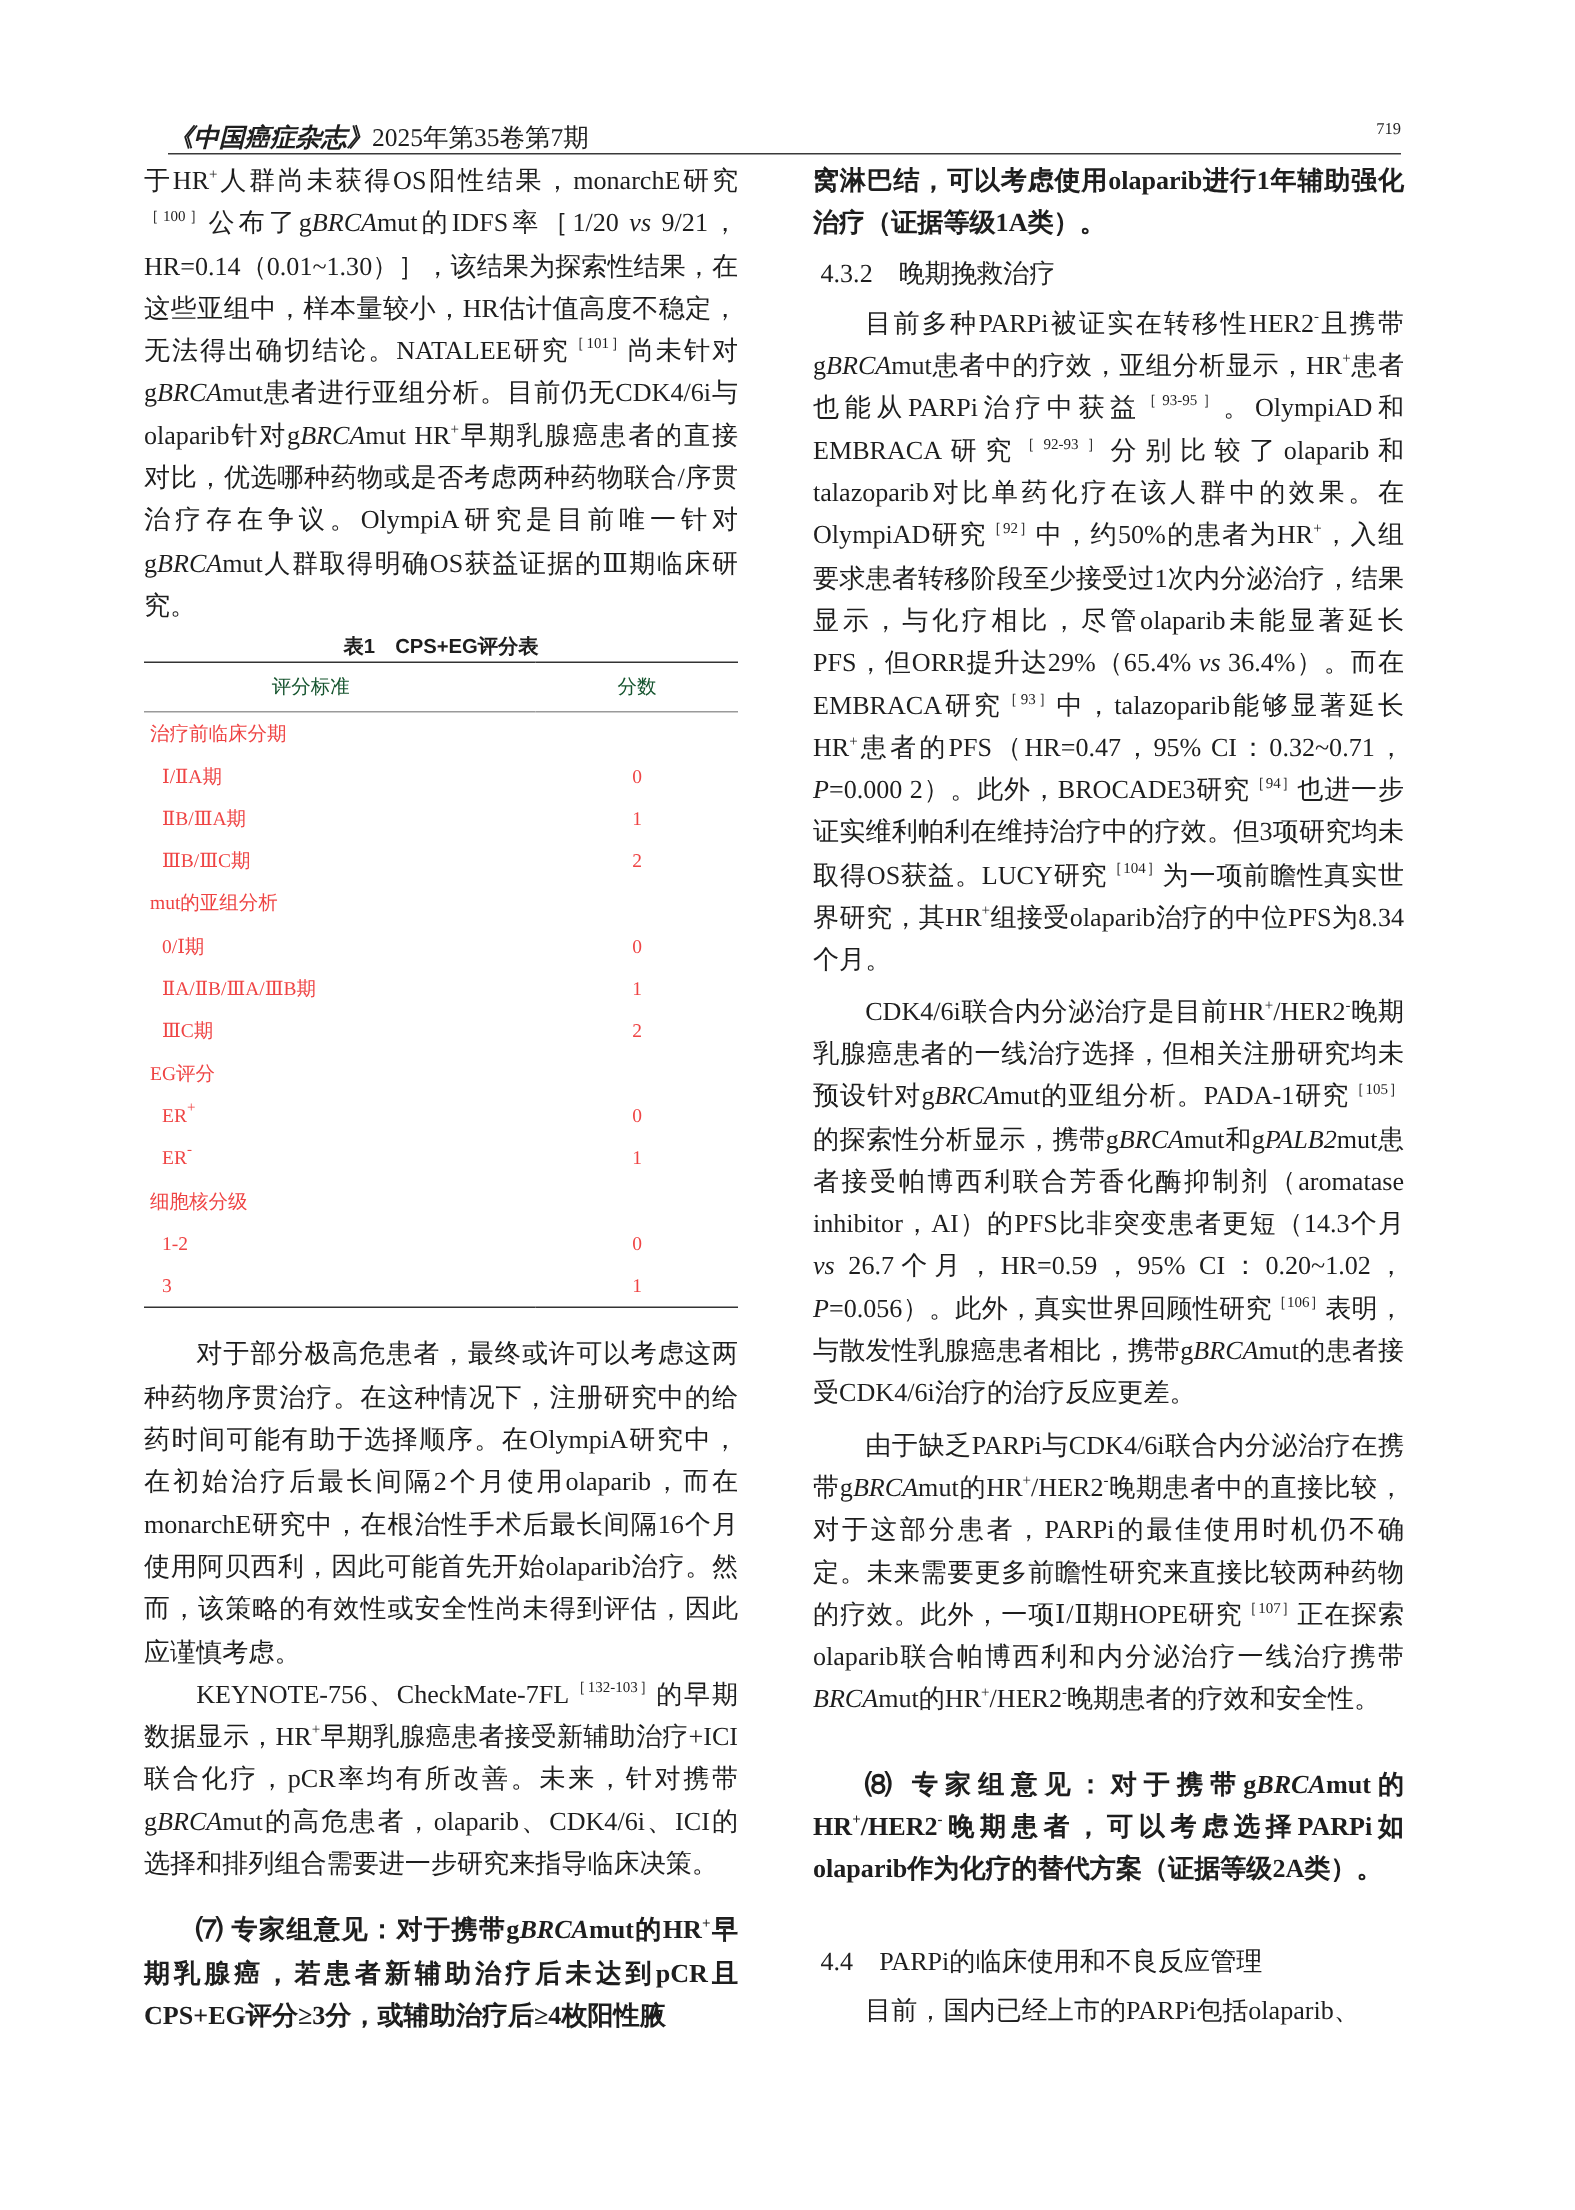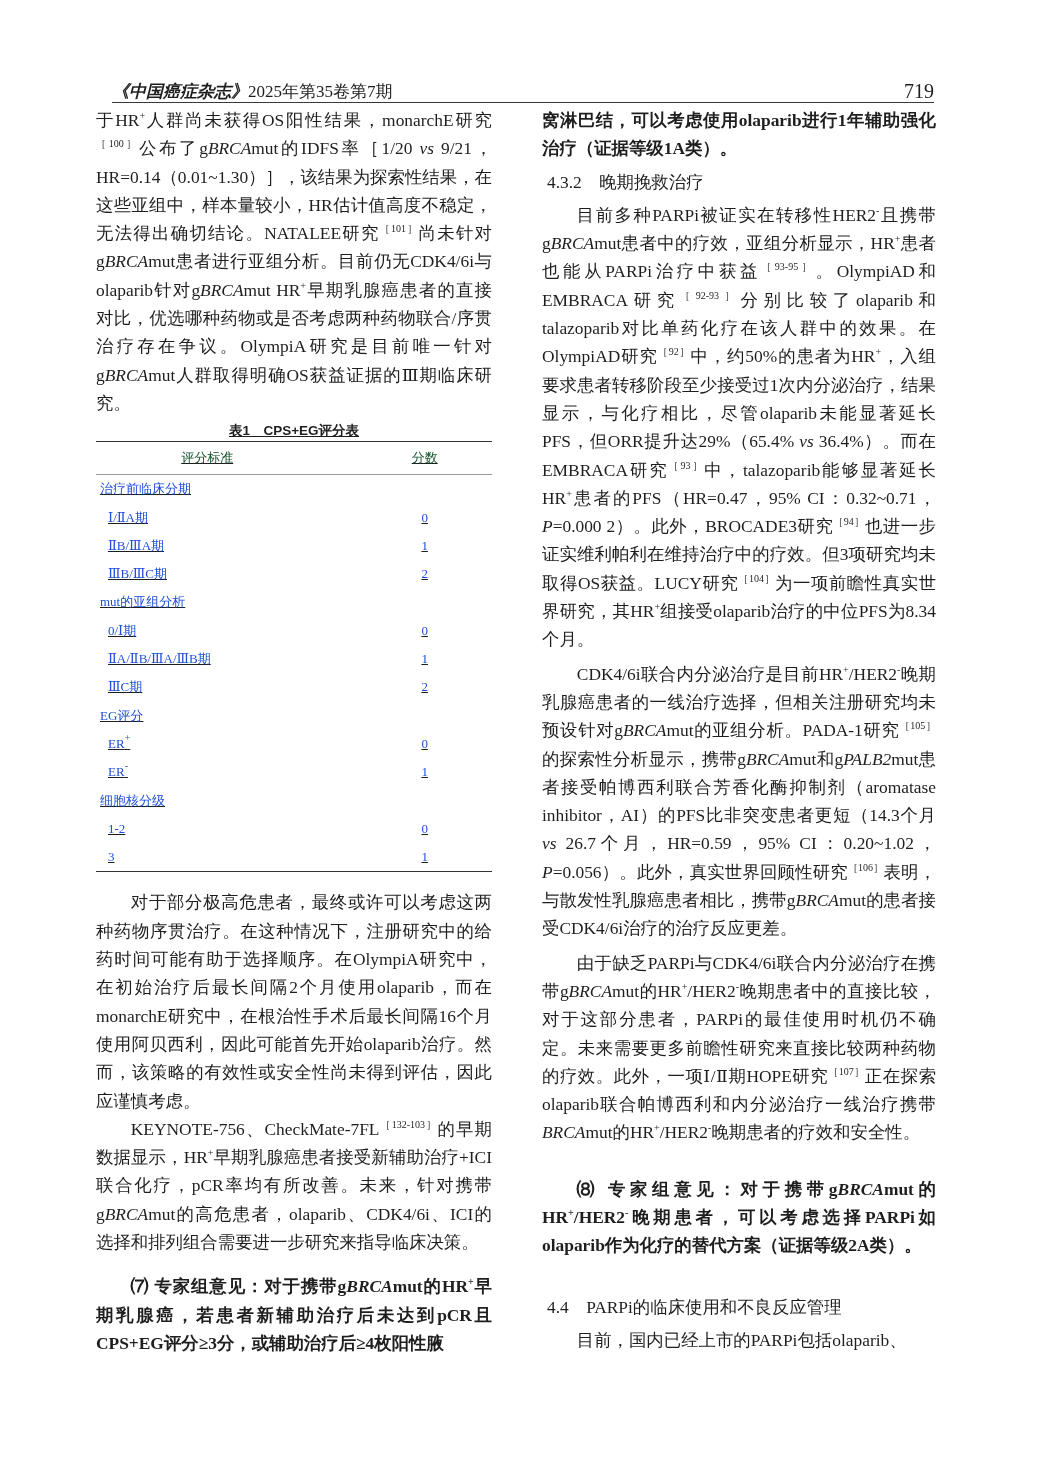--- a/index.html
+++ b/index.html
@@ -2,40 +2,40 @@
 <html><head>
 <meta charset="utf-8">
 <style>
   html, body { margin:0; padding:0; background:#ffffff; }
   body { width:1050px; height:1473px; position:relative; overflow:hidden;
          font-family:"Liberation Serif","DejaVu Serif",serif; color:#1e1e1e; }
   .header { position:absolute; left:112px; top:78px; width:822px; height:24px;
             border-bottom:1.5px solid #3a3a3a; }
   .journal { position:absolute; left:0; top:2px; font-size:17px; }
   .journal .jname { font-weight:bold; font-style:italic; }
-  .pageno { position:absolute; right:0; top:2px; font-size:20px; }
+  .pageno { position:absolute; right:0; top:2px; font-size:11px; }
   .col { position:absolute; top:106px; width:396px; font-size:17.4px; line-height:28.3px; }
   .col.left { left:96px; }
   .col.right { left:542px; width:394px; }
   .p { margin:0; text-align:justify; text-align-last:left; }
   .p.indent { text-indent:2em; }
   .p.bold { font-weight:bold; }
   sup { font-size:10px; line-height:0; vertical-align:7px; }
   .ref { font-size:10px; vertical-align:7px; line-height:0; }
   i { font-style:italic; }
-  .tbl-wrap { margin-top:4px; margin-bottom:16px;text-decoration:underline; }
+  .tbl-wrap { margin-top:4px; margin-bottom:16px; }
   .tbl-title { text-align:center; font-family:"Liberation Sans","DejaVu Sans",sans-serif;
                font-size:13.5px; font-weight:bold; line-height:20px; }
   table { width:100%; border-collapse:collapse; font-size:13px; line-height:28.3px; }
   thead tr { border-top:1.6px solid #333; border-bottom:1.4px solid #9a9a9a; }
   tbody tr:last-child { border-bottom:1.6px solid #333; }
   th { font-weight:normal; color:#14532d; height:30px; }
   th.c1 { text-align:center; width:66%; padding-right:40px; }
   th.c2 { text-align:center; }
-  td { height:28.3px; padding:0; color:#1d4ed8; }
+  td { height:28.3px; padding:0; color:#ef4444; }
   td.c1 { padding-left:4px; }
   td.c1.sub { padding-left:12px; }
   td.c2 { text-align:center; }
   .section { margin:5px; }
   .gap { height:16px; }
   .gap2 { height:28px; }
 </style>
 </head>
 <body>
 

